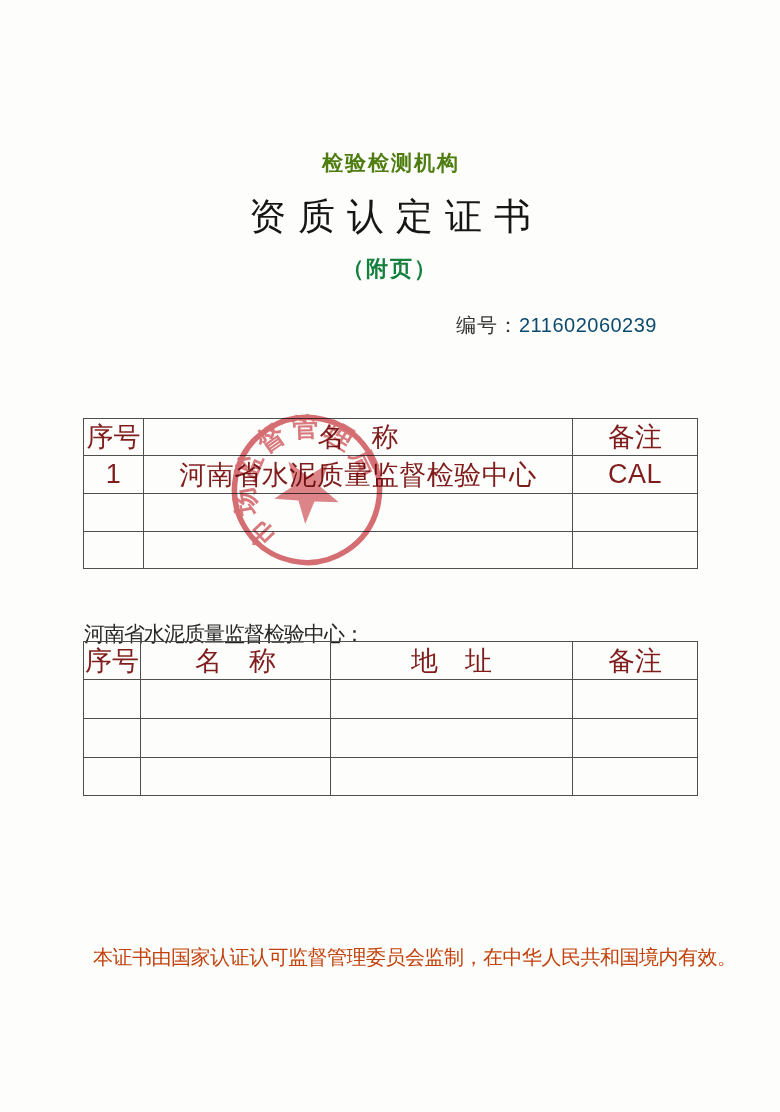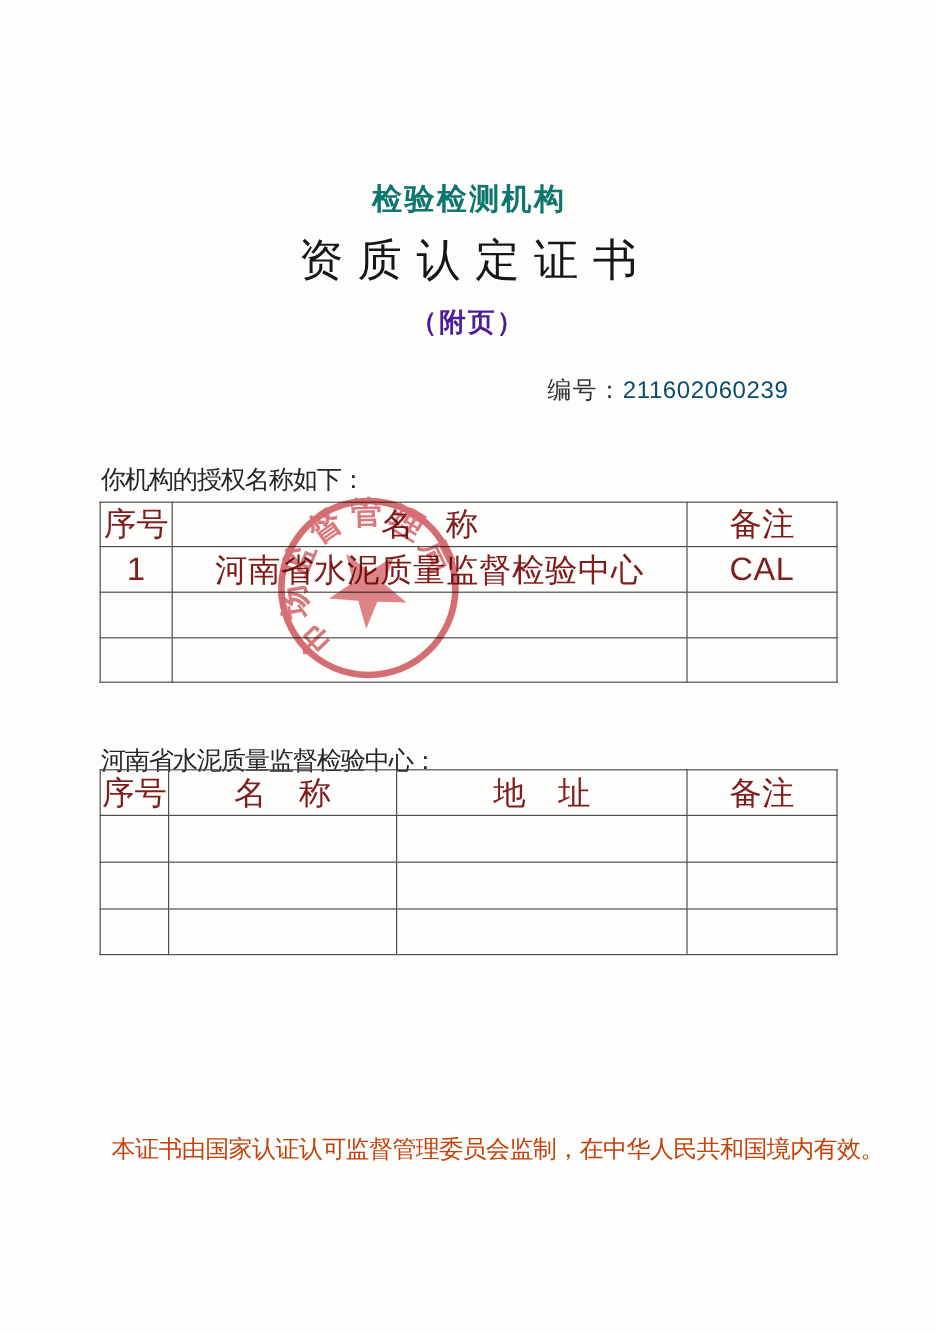--- a/index.html
+++ b/index.html
@@ -8,33 +8,33 @@
     width:780px; height:1112px;
     background:#fdfdfb;
     font-family:"Liberation Serif","DejaVu Serif",serif;
     color:#2b2b2b;
     overflow:hidden;
   }
   .centered { position:absolute; left:0; width:100%; text-align:center; }
   .title1 {
     top:149px;
     font-family:"Liberation Sans","DejaVu Sans",sans-serif;
-    font-weight:700; font-size:25px; letter-spacing:2px; color:#0f766e;
+    font-weight:700; font-size:21px; letter-spacing:2px; color:#4d7c0f;
   }
   .title1 span { margin-right:-2px; }
   .title2 {
     top:192px;
     font-family:"Liberation Sans","DejaVu Sans",sans-serif;
     font-weight:400; font-size:37px; letter-spacing:12px; color:#161616;
   }
   .title2 span { margin-right:-12px; }
   .page-note {
     top:254px;
     font-family:"Liberation Sans","DejaVu Sans",sans-serif;
-    font-weight:600; font-size:22px; letter-spacing:2px; color:#4c1d95;
+    font-weight:600; font-size:22px; letter-spacing:2px; color:#15803d;
   }
   .serial {
     position:absolute; left:456px; top:312px;
     font-size:20px; letter-spacing:1px; color:#333;
   }
   .serial .num {
     font-family:"Liberation Sans","DejaVu Sans",sans-serif;
     font-size:20px; letter-spacing:0.5px; color:#0c4a6e;
   }
   .intro {
@@ -87,21 +87,20 @@
   </div>
 
   <div class="centered page-note">
     <span>（附页）</span>
   </div>
 
   <div class="serial">
     <span>编号：</span><span class="num">211602060239</span>
   </div>
 
-  <div class="intro intro-1">你机构的授权名称如下：</div>
 
   <table class="doc-table t1">
     <colgroup>
         <col style="width:60px">
         <col style="width:429px">
         <col style="width:125px">
       </colgroup>
     <tbody>
         <tr style="height:37px">
       <td>序号</td>

